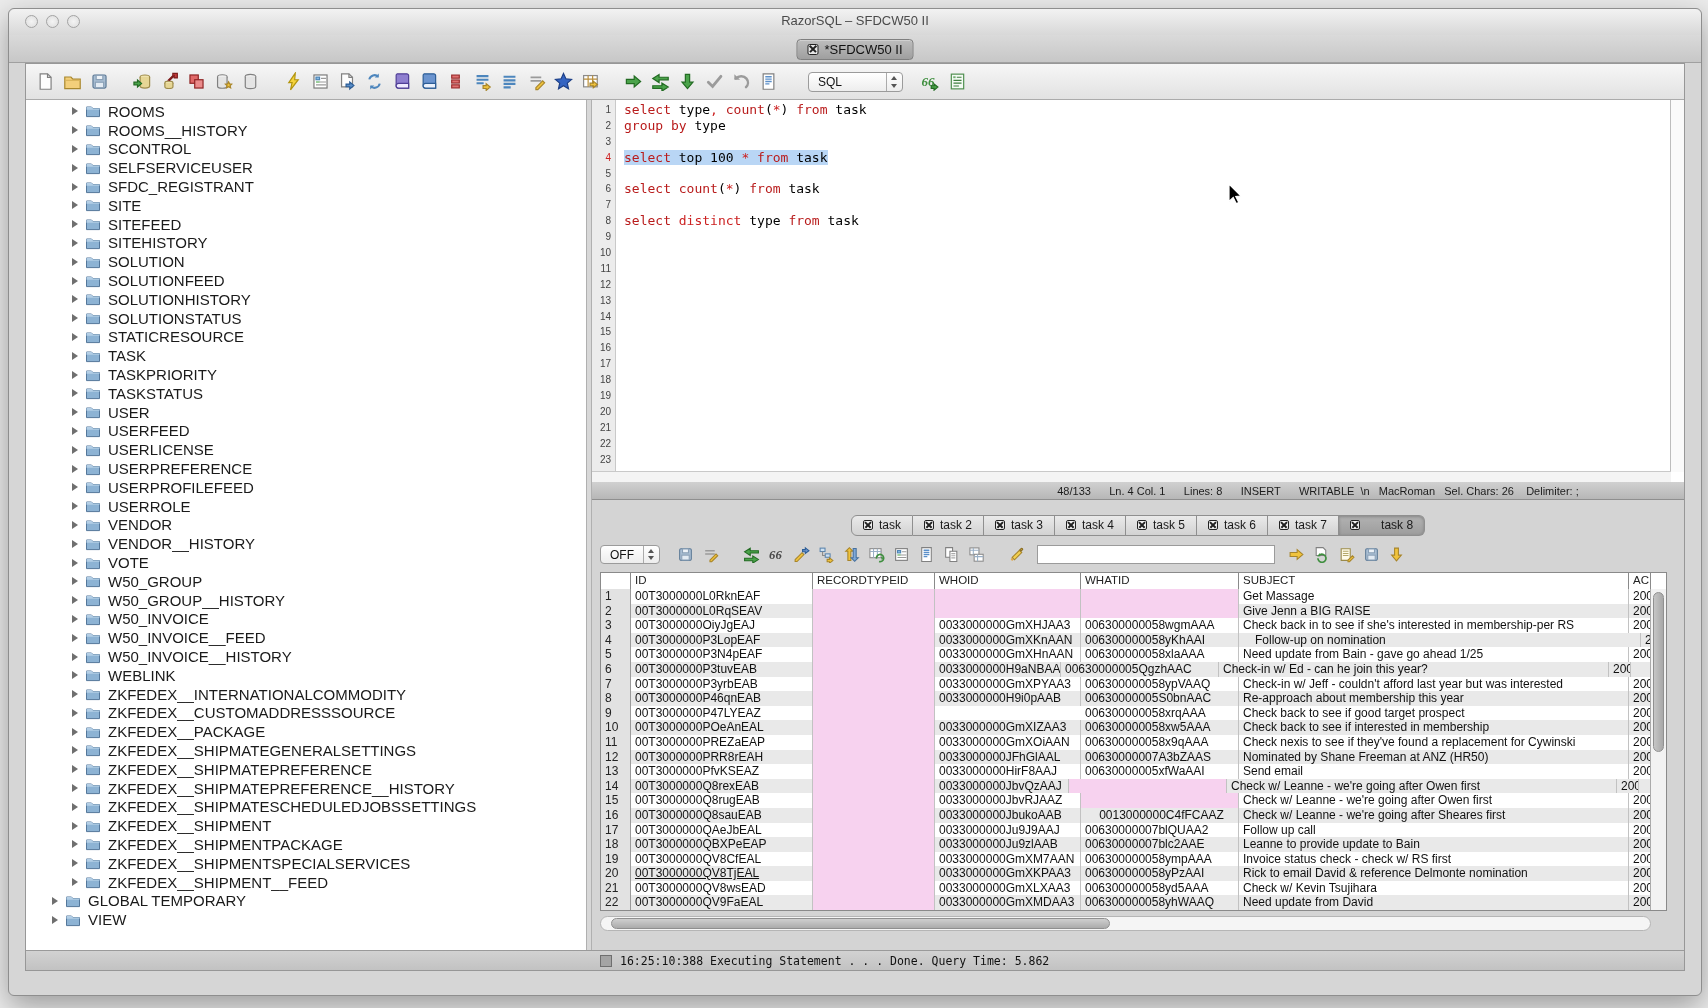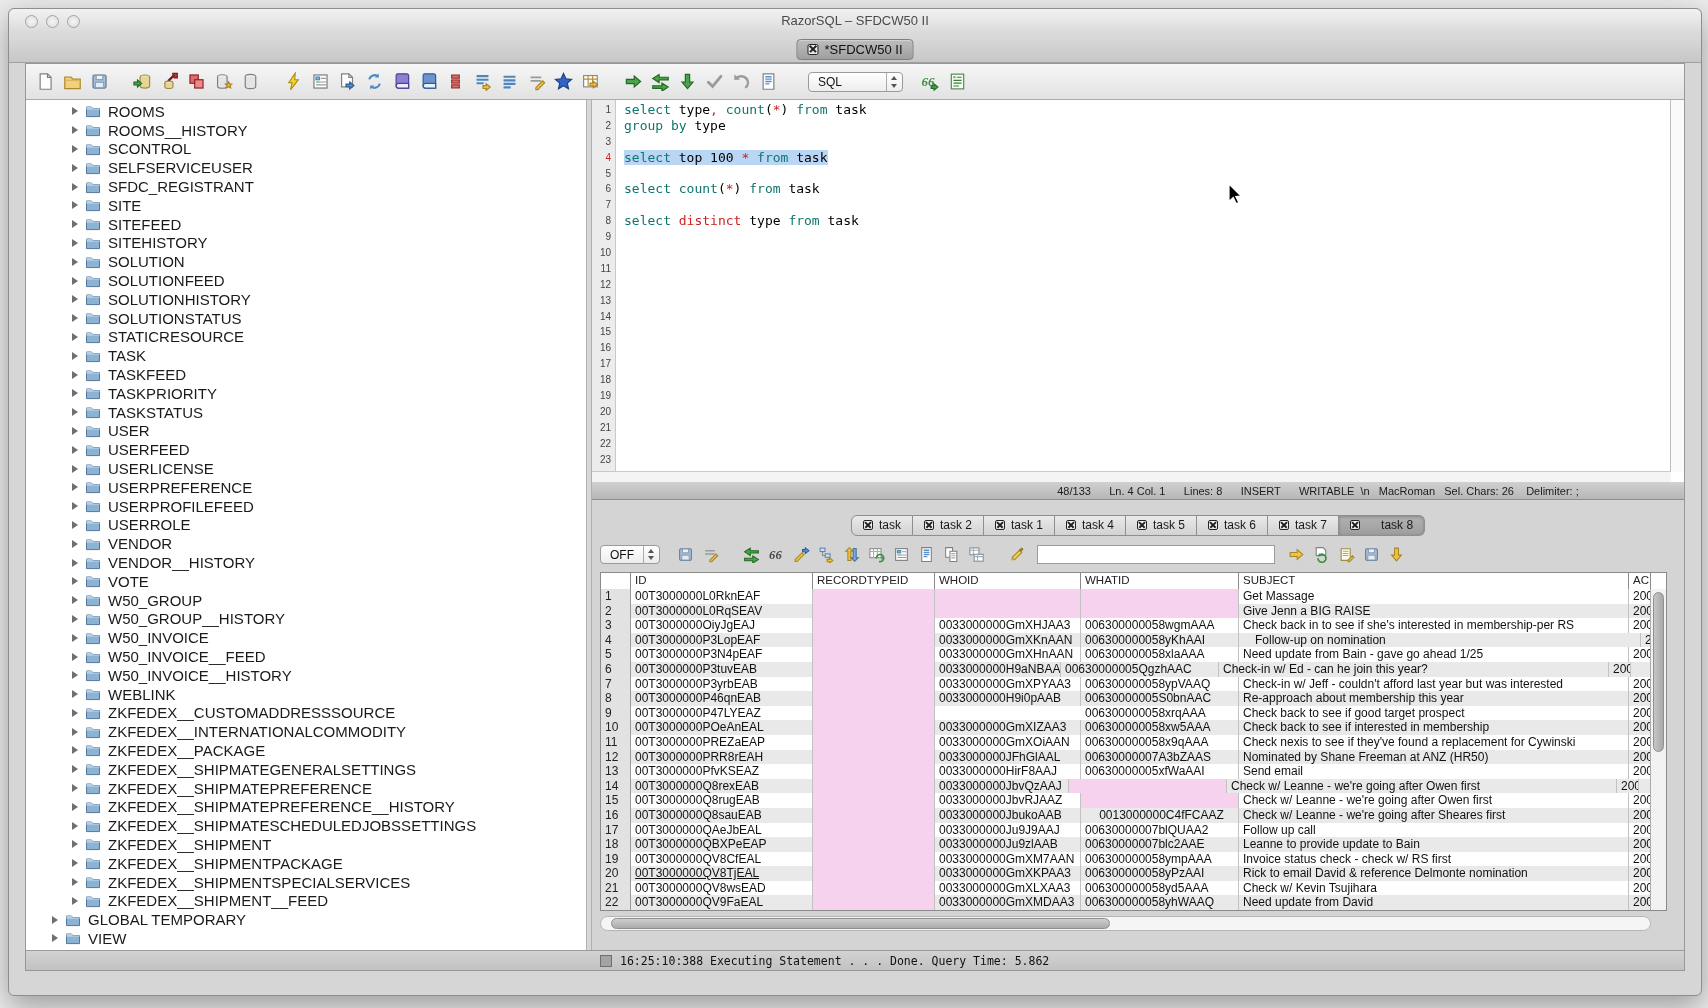--- a/index.html
+++ b/index.html
@@ -52,21 +52,21 @@
     border-left:1px solid #b0b0b0;border-right:1px solid #b0b0b0;box-sizing:border-box;}
   
   .rstack{position:absolute;left:566px;right:0;top:36px;bottom:20px;background:#d4d4d4;}
   .editor{position:absolute;left:0;right:0;top:0;height:382px;background:#fff;border-bottom:1px solid #9a9a9a;}
   .gutterbg{position:absolute;left:0;top:0;bottom:10px;width:23px;background:#ececec;border-right:1px solid #c9c9c9;}
   .elines{position:absolute;left:0;top:2px;right:13px;}
   .eline{display:flex;height:15.9px;}
   .ln{width:23px;flex:none;text-align:right;padding-right:4px;font-size:10px;color:#444;line-height:15.9px;box-sizing:border-box;}
   .ln.cur{color:#cc2222;}
   .lc{padding-left:9px;font-family:"DejaVu Sans Mono",monospace;font-size:13px;line-height:15.9px;white-space:pre;color:#000;}
-  .k{color:#0f766e;} .r{color:#cc2222;} .p{color:#000;}
+  .k{color:#b91c1c;} .r{color:#cc2222;} .p{color:#000;}
   .selwrap{background:#b9d6f5;}
   .escrollv{position:absolute;right:0;top:0;bottom:10px;width:13px;background:#fafafa;border-left:1px solid #bdbdbd;}
   .escrollh{position:absolute;left:0;right:13px;bottom:0;height:10px;background:#f4f4f4;border-top:1px solid #c9c9c9;}
   .estatus{position:absolute;left:0;right:0;top:382px;height:18px;background:linear-gradient(#d0d0d0,#b7b7b7);
     border-bottom:1px solid #8f8f8f;font-size:11px;color:#1c1c1c;white-space:pre;text-align:center;
     line-height:18px;padding-left:360px;box-sizing:border-box;overflow:hidden;}
   
   .results{position:absolute;left:0;right:0;top:410px;bottom:0;background:#d4d4d4;}
   .rtabs{position:absolute;left:0;right:0;top:0;height:30px;display:flex;justify-content:center;align-items:center;}
   .rtab{display:flex;align-items:center;gap:6px;height:21px;padding:0 11px;font-size:12px;color:#1a1a1a;
@@ -456,30 +456,20 @@
           <span>TASK</span>
         </div>
         <div class="trow">
           <span class="tri"></span>
           <span class="fold">
             <svg viewBox="0 0 16 16" width="16" height="16">
               <path d="M1.5 4h5l1.4 1.6h6.6v8H1.5z" fill="#8db3d4" stroke="#54779a"></path>
               <path d="M1.5 4h5l1.4 1.6h6.6v1.2H1.5z" fill="#b4cfe6"></path>
             </svg>
           </span>
-          <span>TASKFEED</span>
-        </div>
-        <div class="trow">
-          <span class="tri"></span>
-          <span class="fold">
-            <svg viewBox="0 0 16 16" width="16" height="16">
-              <path d="M1.5 4h5l1.4 1.6h6.6v8H1.5z" fill="#8db3d4" stroke="#54779a"></path>
-              <path d="M1.5 4h5l1.4 1.6h6.6v1.2H1.5z" fill="#b4cfe6"></path>
-            </svg>
-          </span>
           <span>TASKPRIORITY</span>
         </div>
         <div class="trow">
           <span class="tri"></span>
           <span class="fold">
             <svg viewBox="0 0 16 16" width="16" height="16">
               <path d="M1.5 4h5l1.4 1.6h6.6v8H1.5z" fill="#8db3d4" stroke="#54779a"></path>
               <path d="M1.5 4h5l1.4 1.6h6.6v1.2H1.5z" fill="#b4cfe6"></path>
             </svg>
           </span>
@@ -636,31 +626,31 @@
           <span>WEBLINK</span>
         </div>
         <div class="trow">
           <span class="tri"></span>
           <span class="fold">
             <svg viewBox="0 0 16 16" width="16" height="16">
               <path d="M1.5 4h5l1.4 1.6h6.6v8H1.5z" fill="#8db3d4" stroke="#54779a"></path>
               <path d="M1.5 4h5l1.4 1.6h6.6v1.2H1.5z" fill="#b4cfe6"></path>
             </svg>
           </span>
+          <span>ZKFEDEX__INTERNATIONALCOMMODITY</span>
+        </div>
+        <div class="trow">
+          <span class="tri"></span>
+          <span class="fold">
+            <svg viewBox="0 0 16 16" width="16" height="16">
+              <path d="M1.5 4h5l1.4 1.6h6.6v8H1.5z" fill="#8db3d4" stroke="#54779a"></path>
+              <path d="M1.5 4h5l1.4 1.6h6.6v1.2H1.5z" fill="#b4cfe6"></path>
+            </svg>
+          </span>
           <span>ZKFEDEX__CUSTOMADDRESSSOURCE</span>
-        </div>
-        <div class="trow">
-          <span class="tri"></span>
-          <span class="fold">
-            <svg viewBox="0 0 16 16" width="16" height="16">
-              <path d="M1.5 4h5l1.4 1.6h6.6v8H1.5z" fill="#8db3d4" stroke="#54779a"></path>
-              <path d="M1.5 4h5l1.4 1.6h6.6v1.2H1.5z" fill="#b4cfe6"></path>
-            </svg>
-          </span>
-          <span>ZKFEDEX__INTERNATIONALCOMMODITY</span>
         </div>
         <div class="trow">
           <span class="tri"></span>
           <span class="fold">
             <svg viewBox="0 0 16 16" width="16" height="16">
               <path d="M1.5 4h5l1.4 1.6h6.6v8H1.5z" fill="#8db3d4" stroke="#54779a"></path>
               <path d="M1.5 4h5l1.4 1.6h6.6v1.2H1.5z" fill="#b4cfe6"></path>
             </svg>
           </span>
           <span>ZKFEDEX__PACKAGE</span>
@@ -875,21 +865,21 @@
             <div class="rtab">
               <span class="xbox"></span>
               <span>task</span>
             </div>
             <div class="rtab">
               <span class="xbox"></span>
               <span>task 2</span>
             </div>
             <div class="rtab">
               <span class="xbox"></span>
-              <span>task 1</span>
+              <span>task 3</span>
             </div>
             <div class="rtab">
               <span class="xbox"></span>
               <span>task 4</span>
             </div>
             <div class="rtab">
               <span class="xbox"></span>
               <span>task 5</span>
             </div>
             <div class="rtab">

